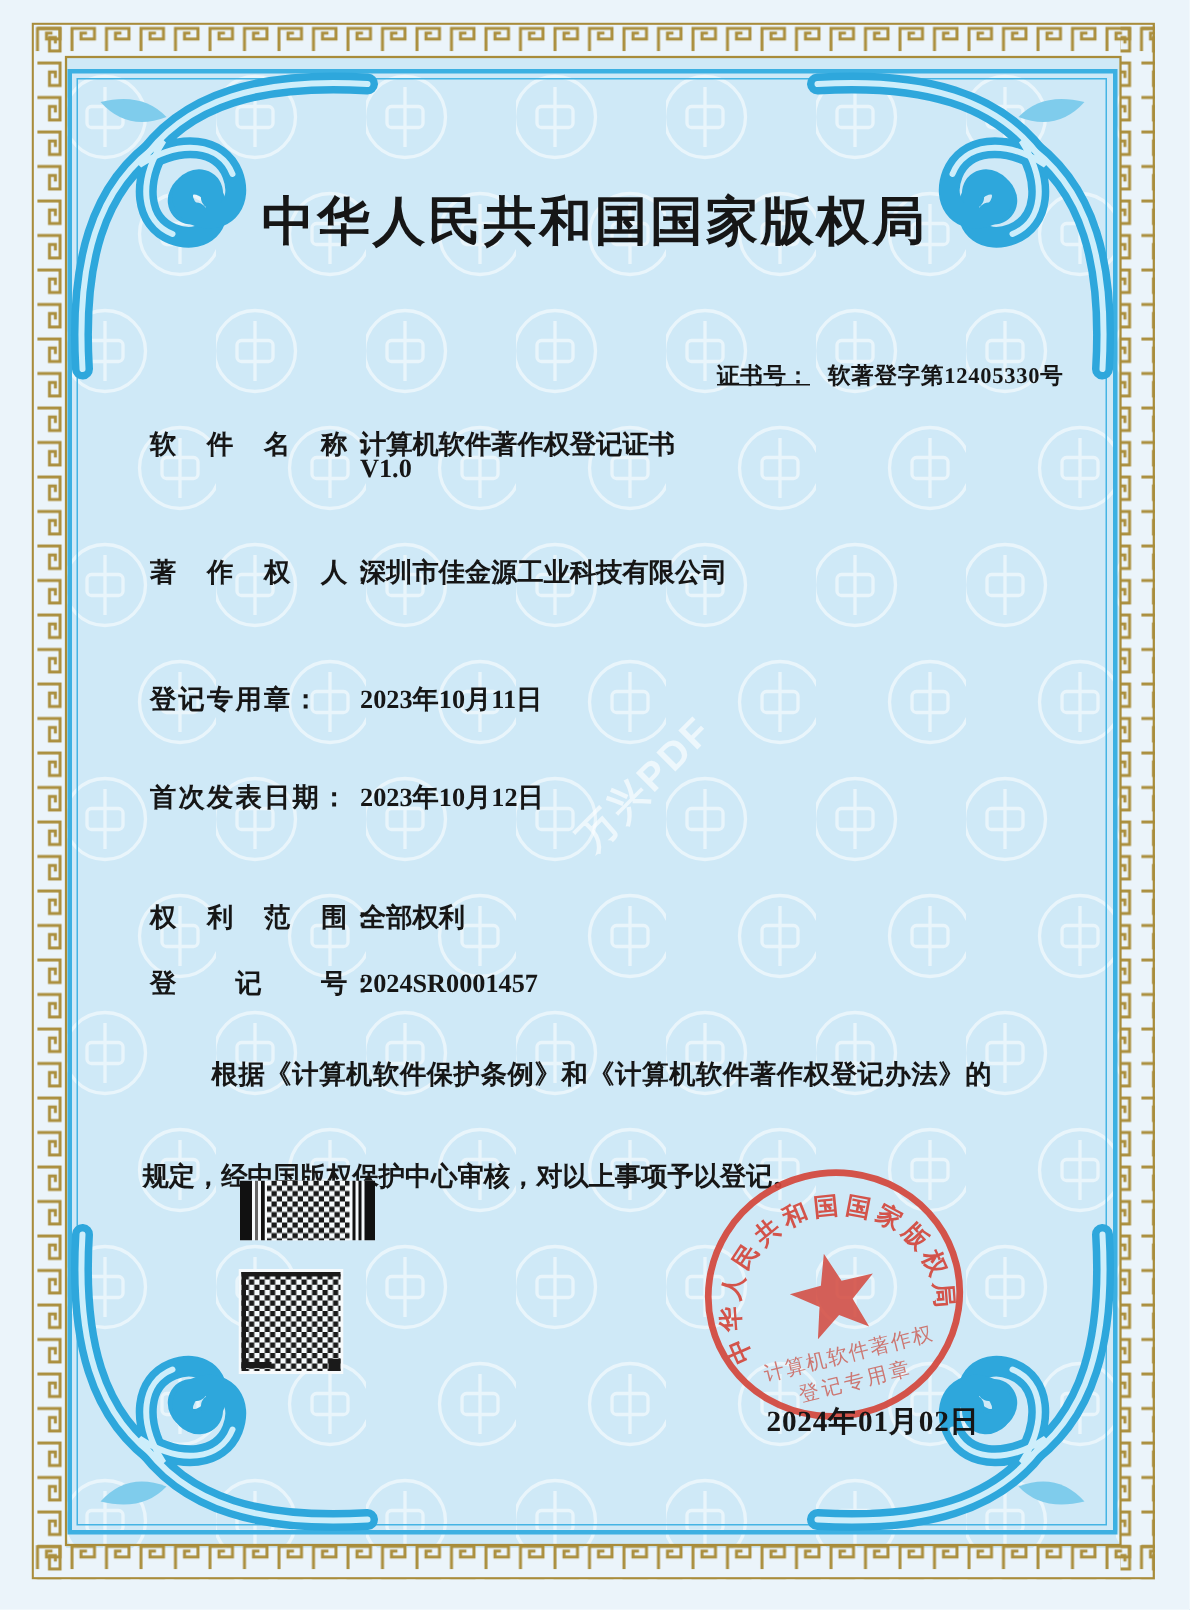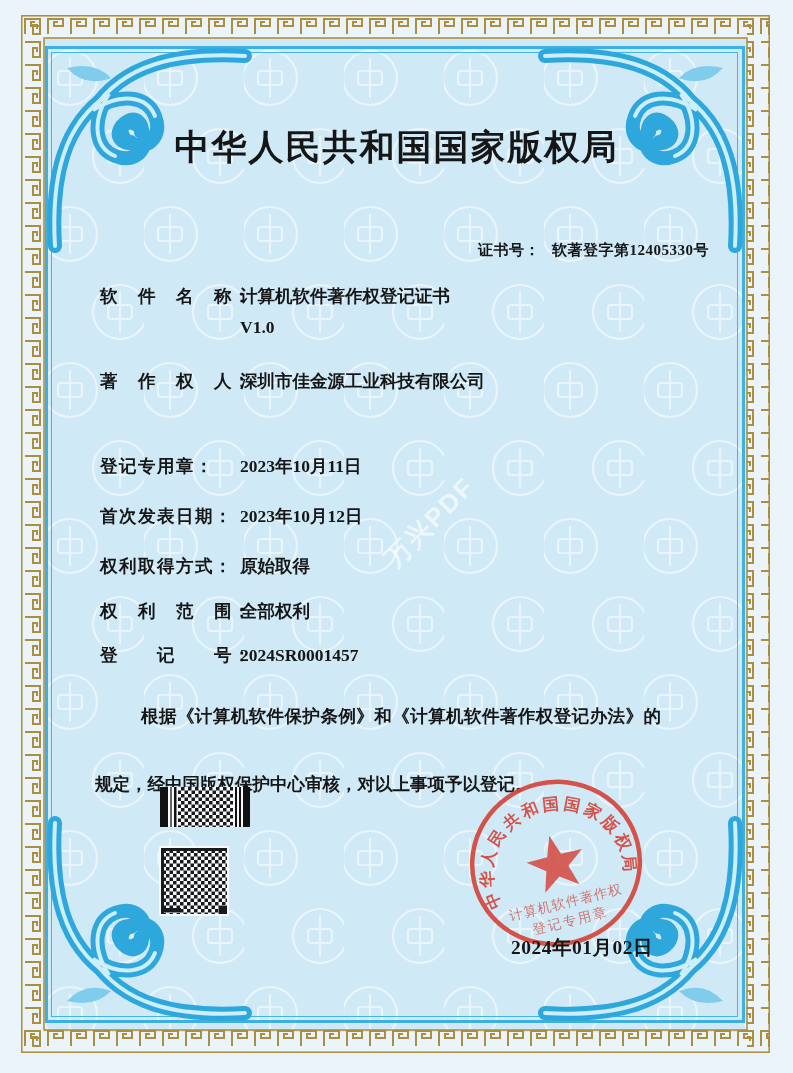--- a/index.html
+++ b/index.html
@@ -14,25 +14,25 @@
   .line-thick{top:46px;left:45px;right:48px;bottom:50px;border:3px solid #3cb0e2;}
   .line-thin{top:52px;left:51px;right:55px;bottom:56px;border:1px solid #45b4e4;}
   .corner{width:215px;height:215px;}
   .corner.tl{left:45px;top:46px;}
   .corner.tr{right:48px;top:46px;transform:scaleX(-1);}
   .corner.bl{left:45px;bottom:50px;transform:scaleY(-1);}
   .corner.br{right:48px;bottom:50px;transform:scale(-1,-1);}
   .issuer{top:124px;left:0;width:100%;text-align:center;font-size:35px;font-weight:bold;letter-spacing:2px;}
   .title{top:179px;left:0;width:100%;text-align:center;font-size:41px;font-weight:bold;letter-spacing:1px;}
   .certno{top:241px;right:84px;font-size:15px;font-weight:bold;letter-spacing:.5px;}
-  .certno .lbl{margin-right:12px;}
+  .certno .lbl{margin-right:12px;text-decoration:underline;}
   .row{left:100px;font-size:17.5px;font-weight:bold;white-space:nowrap;}
   .row .flabel{display:inline-block;width:140px;letter-spacing:1.5px;}
-  .r0{top:284px}.rv2{top:317px;left:240px;font-size:17.5px;font-weight:bold;}
-  .r1{top:369px}.r2{top:454px}.r3{top:504px}.r4{top:554px}.r5{top:599px}.r6{top:643px}
+  .r0{top:284px}.rv2{top:302px;left:240px;font-size:17.5px;font-weight:bold;}
+  .r1{top:369px}.r2{top:454px}.r3{top:519px}.r4{top:554px}.r5{top:599px}.r6{top:643px}
   .statement{left:95px;top:682px;width:566px;font-size:17.5px;font-weight:bold;
     line-height:68px;text-indent:46px;text-align:justify;}
   .barcode{left:160px;top:787px;}
   .qrcode{left:159px;top:846px;}
   .seal{left:466px;top:777px;opacity:.92;}
   .issue-date{left:468px;top:934px;width:185px;text-align:right;font-size:19.5px;font-weight:bold;letter-spacing:.5px;}
   .watermark{left:360px;top:505px;width:140px;text-align:center;font-size:26px;font-weight:bold;
     letter-spacing:2px;color:rgba(255,255,255,.62);transform:rotate(-45deg);
     font-family:"Liberation Sans","DejaVu Sans",sans-serif;}
 </style>
@@ -128,23 +128,20 @@
   </div>
   <div class="abs rv2">V1.0</div>
   <div class="abs row r1">
     <span class="flabel">著　作　权　人：</span><span>深圳市佳金源工业科技有限公司</span>
   </div>
   <div class="abs row r2">
     <span class="flabel">登记专用章：</span><span>2023年10月11日</span>
   </div>
   <div class="abs row r3">
     <span class="flabel">首次发表日期：</span><span>2023年10月12日</span>
-  </div>
-  <div class="abs row r4">
-    <span class="flabel">权利取得方式：</span><span>原始取得</span>
   </div>
   <div class="abs row r5">
     <span class="flabel">权　利　范　围：</span><span>全部权利</span>
   </div>
   <div class="abs row r6">
     <span class="flabel">登　　记　　号：</span><span>2024SR0001457</span>
   </div>
 
   <div class="abs statement">根据《计算机软件保护条例》和《计算机软件著作权登记办法》的规定，经中国版权保护中心审核，对以上事项予以登记。</div>
 

